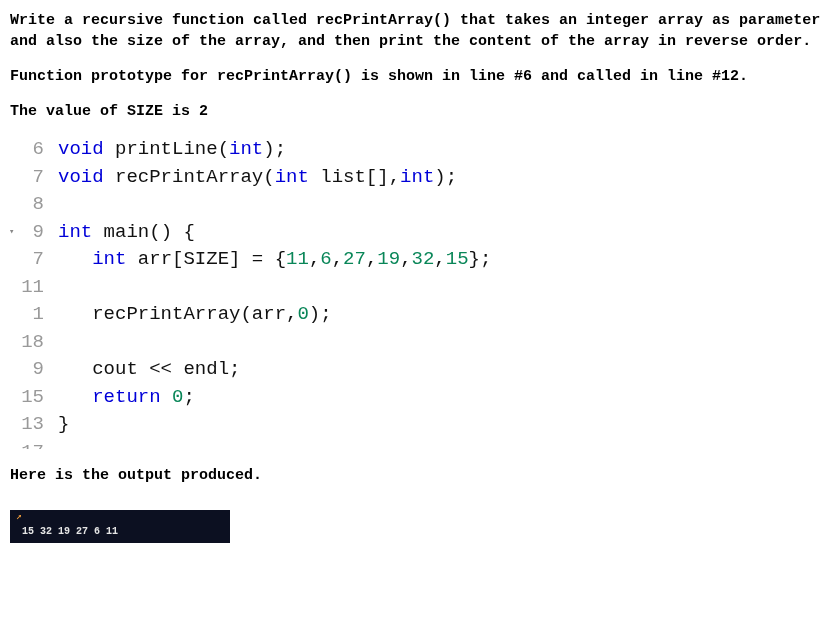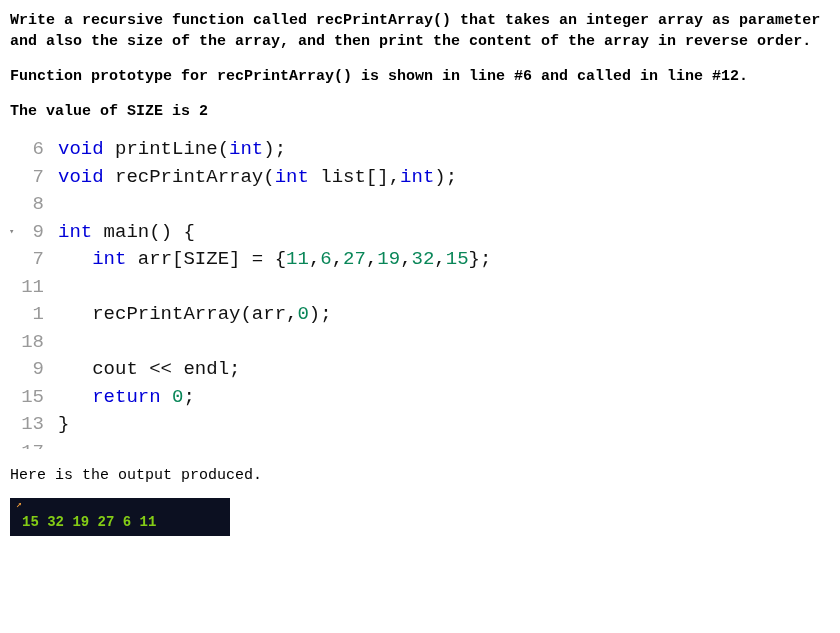--- a/index.html
+++ b/index.html
@@ -48,21 +48,22 @@
     }
     .code-content {
       color: #111;
       padding-left: 6px;
       white-space: pre;
     }
     .kw { color: #0000d8; }
     .num { color: #098658; }
     .output-label {
       margin-top: 2px;
-      margin-bottom: 14px;
+      margin-bottom: 26px;
+      font-weight: bold;
     }
     .terminal {
       background: #0c1021;
       display: inline-block;
       padding: 0;
       width: 220px;
     }
     .terminal-top {
       background: #0c1021;
       height: 12px;
@@ -71,25 +72,25 @@
     .terminal-cursor {
       position: absolute;
       left: 6px;
       top: 0px;
       width: 8px;
       height: 7px;
       font-size: 10px;
       color: #f4a03c;
     }
     .terminal-out {
-      color: #84cc16;
+      color: #e5e5e5;
       font-weight: bold;
       padding: 4px 10px 6px 12px;
       font-family: Consolas, "Courier New", monospace;
-      font-size: 14px;
+      font-size: 10px;
     }
   </style>
 </head>
 <body>
 
 
 
 <div class="problem-text">Write a recursive function called recPrintArray() that takes an integer array as parameter and also the size of the array, and then print the content of the array in reverse order.</div>
 <div class="problem-text">Function prototype for recPrintArray() is shown in line #6 and called in line #12.</div>
 <div class="problem-text">The value of SIZE is 2</div>

